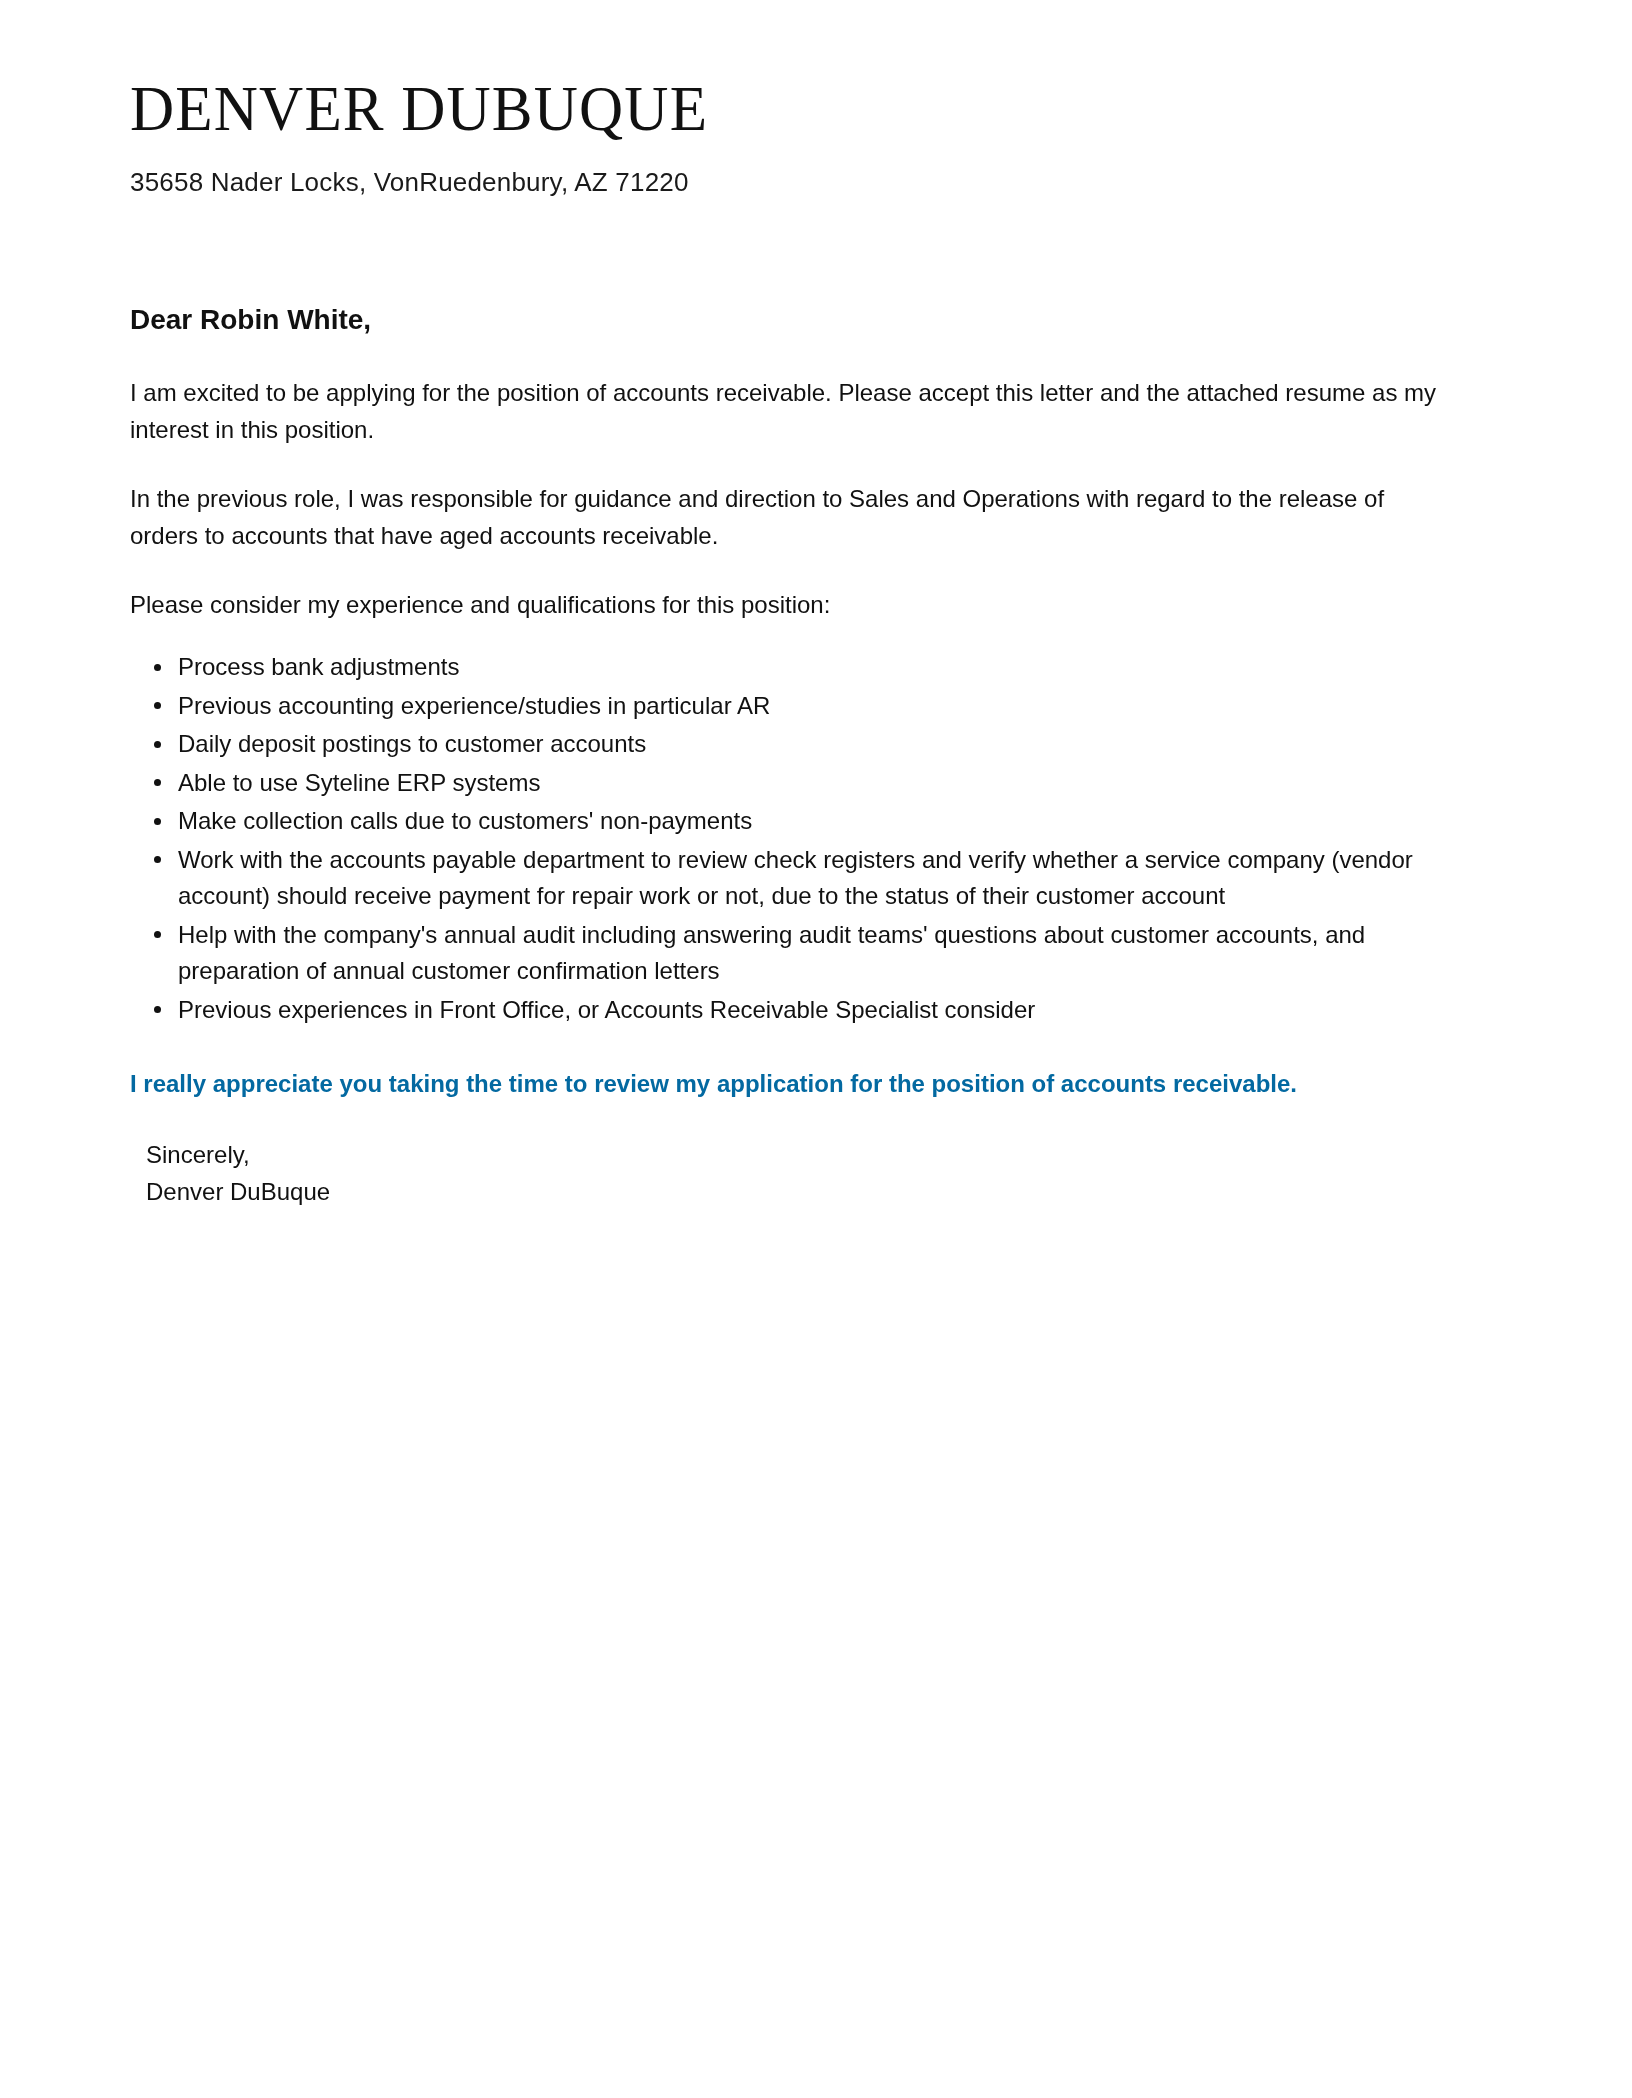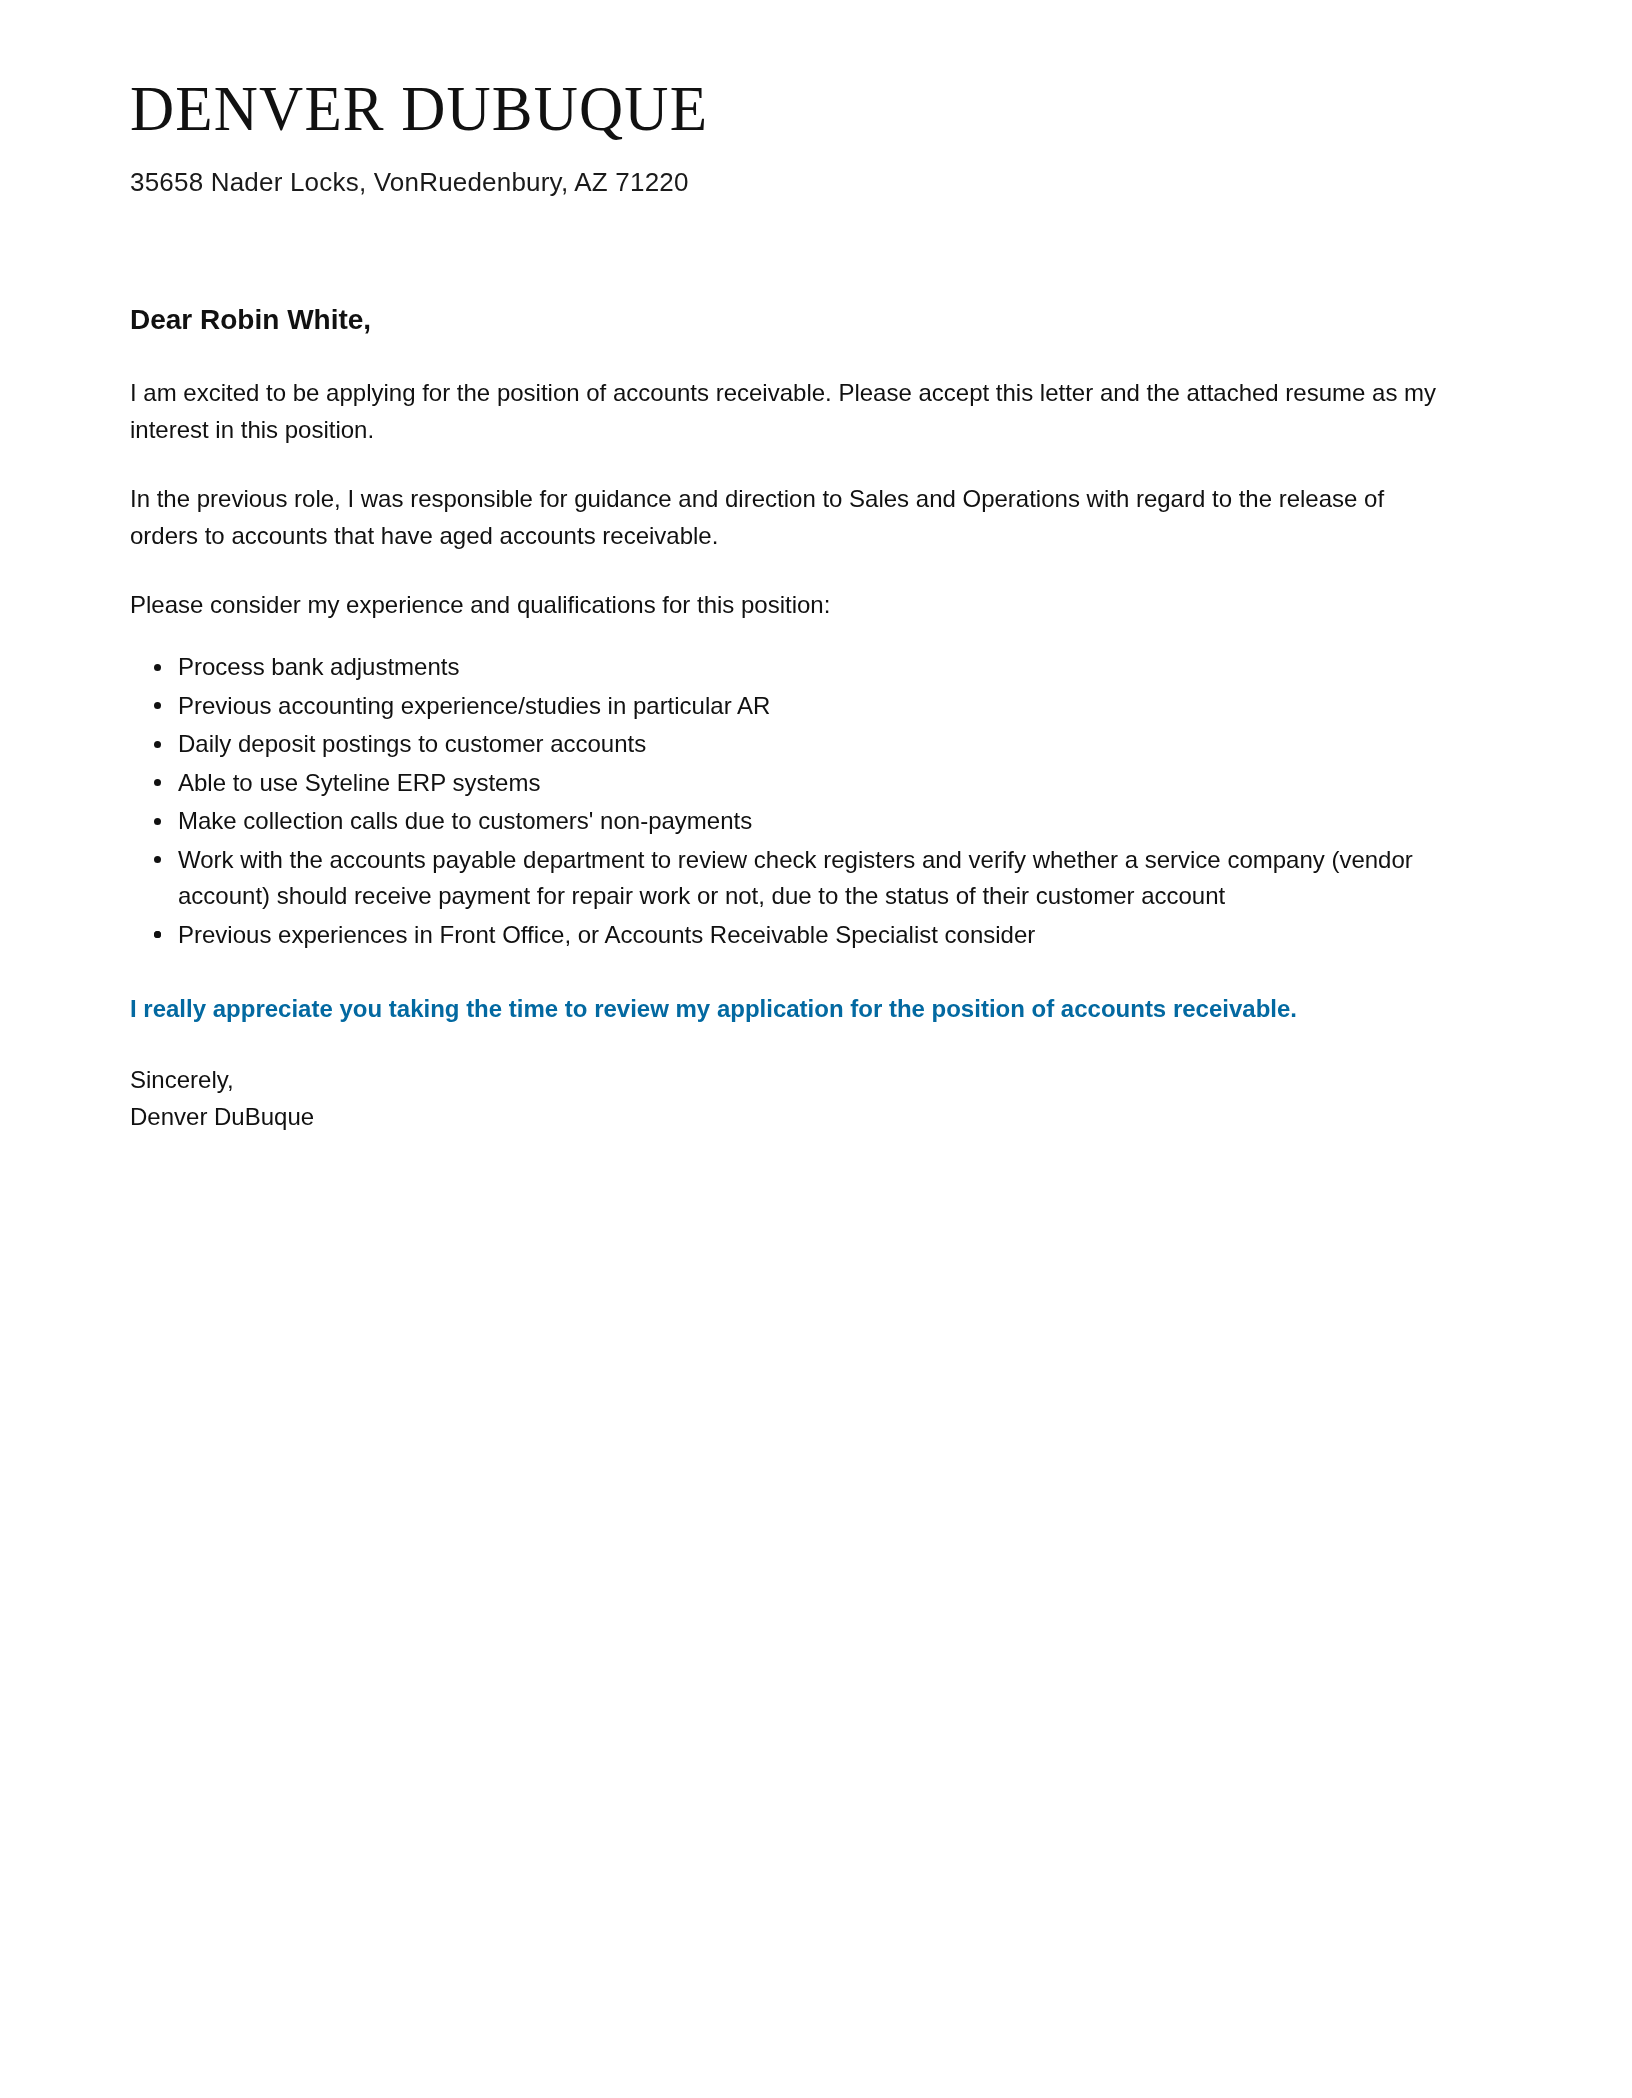--- a/index.html
+++ b/index.html
@@ -101,20 +101,21 @@
     top: 0.60em;
     width: 7px;
     height: 7px;
     border-radius: 50%;
     background: #111111;
   }
 
   
   .signature {
     margin-top: 0;
+    margin-left: 16px;
   }
   .signature .sig-line {
     font-size: 24px;
     line-height: 1.52;
     font-weight: 400;
     color: #111111;
   }
 </style>
 </head>
 <body>
@@ -157,20 +158,21 @@
         <li>
           <span class="bullet-dot"></span>
           <span>Make collection calls due to customers' non-payments</span>
         </li>
         <li>
           <span class="bullet-dot"></span>
           <span>Work with the accounts payable department to review check registers and verify whether a service company (vendor account) should receive payment for repair work or not, due to the status of their customer account</span>
         </li>
         <li>
           <span class="bullet-dot"></span>
+          <span>Help with the company's annual audit including answering audit teams' questions about customer accounts, and preparation of annual customer confirmation letters</span>
         </li>
         <li>
           <span class="bullet-dot"></span>
           <span>Previous experiences in Front Office, or Accounts Receivable Specialist consider</span>
         </li>
       </ul>
 
       <p class="closing-strong">I really appreciate you taking the time to review my application for the position of accounts receivable.</p>
 
       <div class="signature">

